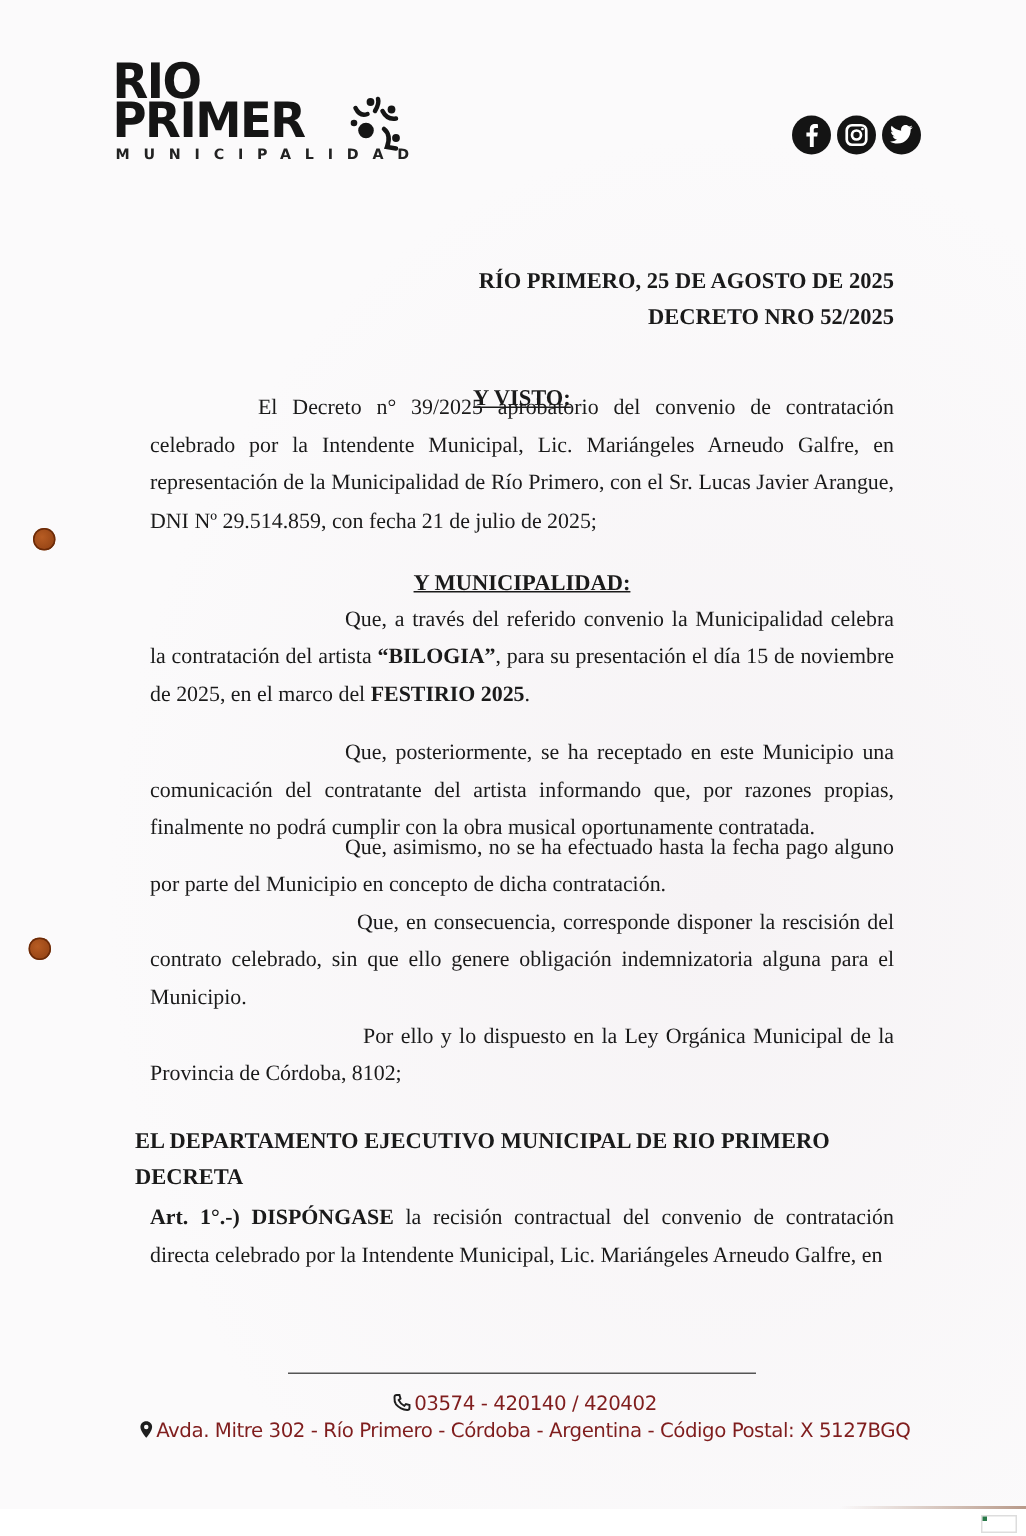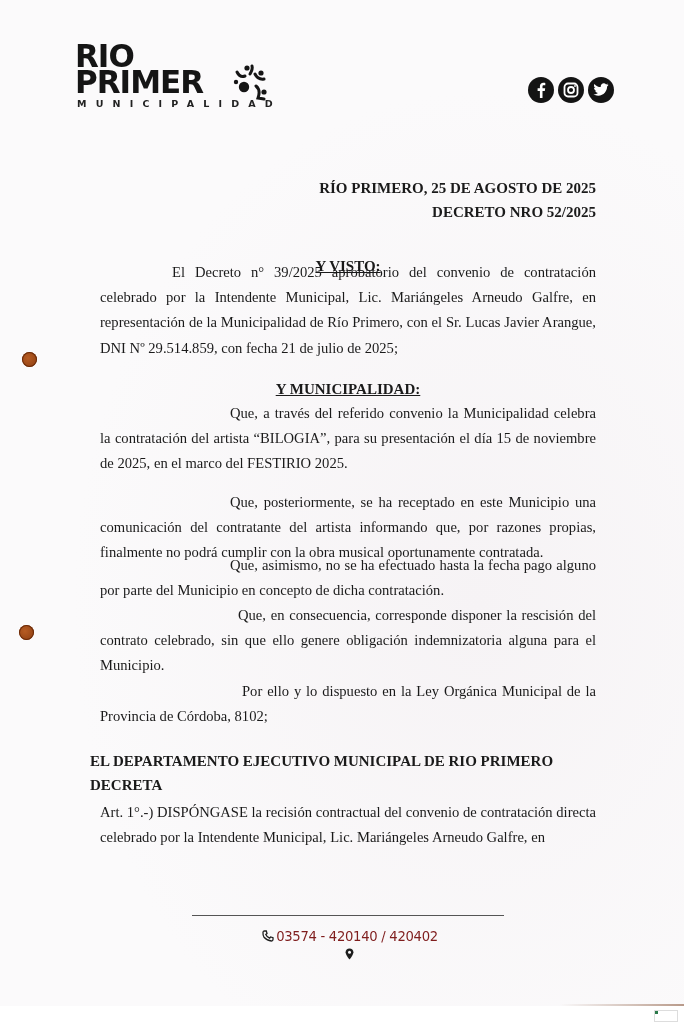--- a/index.html
+++ b/index.html
@@ -58,21 +58,21 @@
     .text {
       position: absolute; left: 100px; width: 496px;
       font-size: 14.6px; line-height: 25.2px;
     }
     .just { text-align: justify; text-align-last: left; }
     .heading { font-weight: bold; text-decoration: underline; font-size: 15px; text-align: center; }
     .indent-1 { text-indent: 72px; }
     .indent-3 { text-indent: 130px; }
     .indent-4 { text-indent: 138px; }
     .indent-5 { text-indent: 142px; }
-    b { font-weight: normal; margin-top: 20px; }
+    b { font-weight: bold; margin-top: 20px; }
 
     .punch {
       position: absolute; width: 15px; height: 15px; border-radius: 50%;
       background: radial-gradient(circle at 40% 40%, #b75c23, #8a3c10);
       box-shadow: 0 0 0 1px #6a2a08 inset;
     }
 
     .center-title {
       position: absolute; left: 90px; width: 510px; text-align: left;
       font-weight: bold; font-size: 15px;
@@ -157,14 +157,14 @@
 <div class="footer-rule"></div>
 <div class="footer-phone">
   <svg class="ico" width="12" height="12" viewBox="0 0 12 12">
       <path d="M2.5 1 L4.3 1 L5 3.4 L3.8 4.4 Q5 7 7.6 8.2 L8.6 7 L11 7.7 L11 9.5 Q11 11 9.5 11 Q5 10.6 2 7.2 Q0.8 5.4 1 2.5 Q1 1 2.5 1z" fill="none" stroke="#1e1e1e" stroke-width="1.3"></path>
     </svg><span>03574 - 420140 / 420402</span>
 </div>
 <div class="footer-addr">
   <svg class="ico" width="9" height="12" viewBox="0 0 9 12">
       <path d="M4.5 0.5 C2.2 0.5 0.6 2.2 0.6 4.3 C0.6 7.1 4.5 11.5 4.5 11.5 C4.5 11.5 8.4 7.1 8.4 4.3 C8.4 2.2 6.8 0.5 4.5 0.5z" fill="#1e1e1e"></path>
       <circle cx="4.5" cy="4.3" r="1.5" fill="#fbfafb"></circle>
-    </svg>
+    </svg><span>Avda. Mitre 302 - Río Primero - Córdoba - Argentina - Código Postal: X 5127BGQ</span>
 </div>
 
 </body></html>

